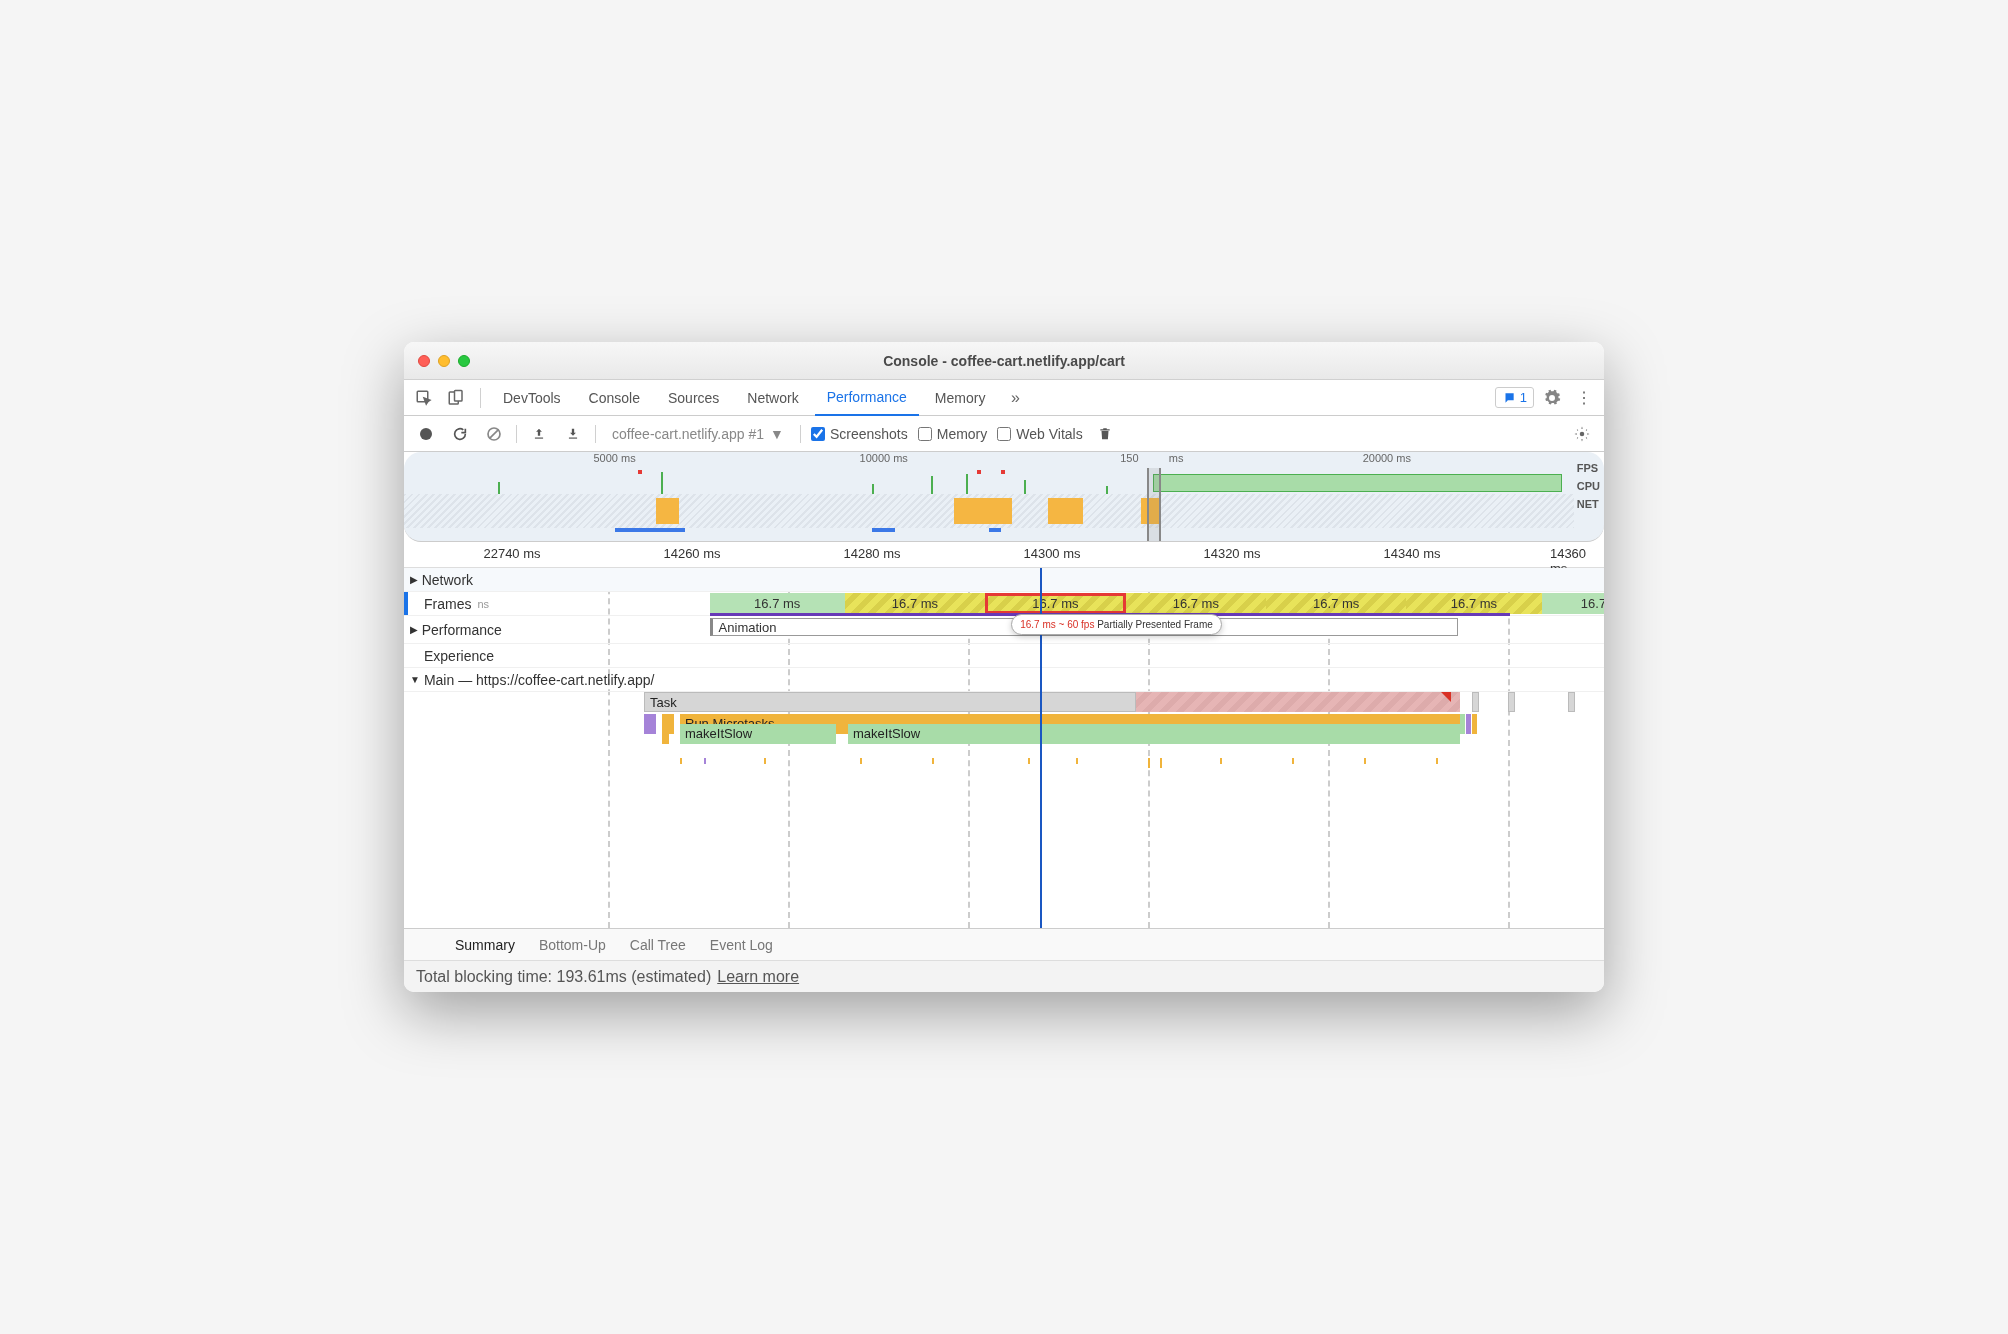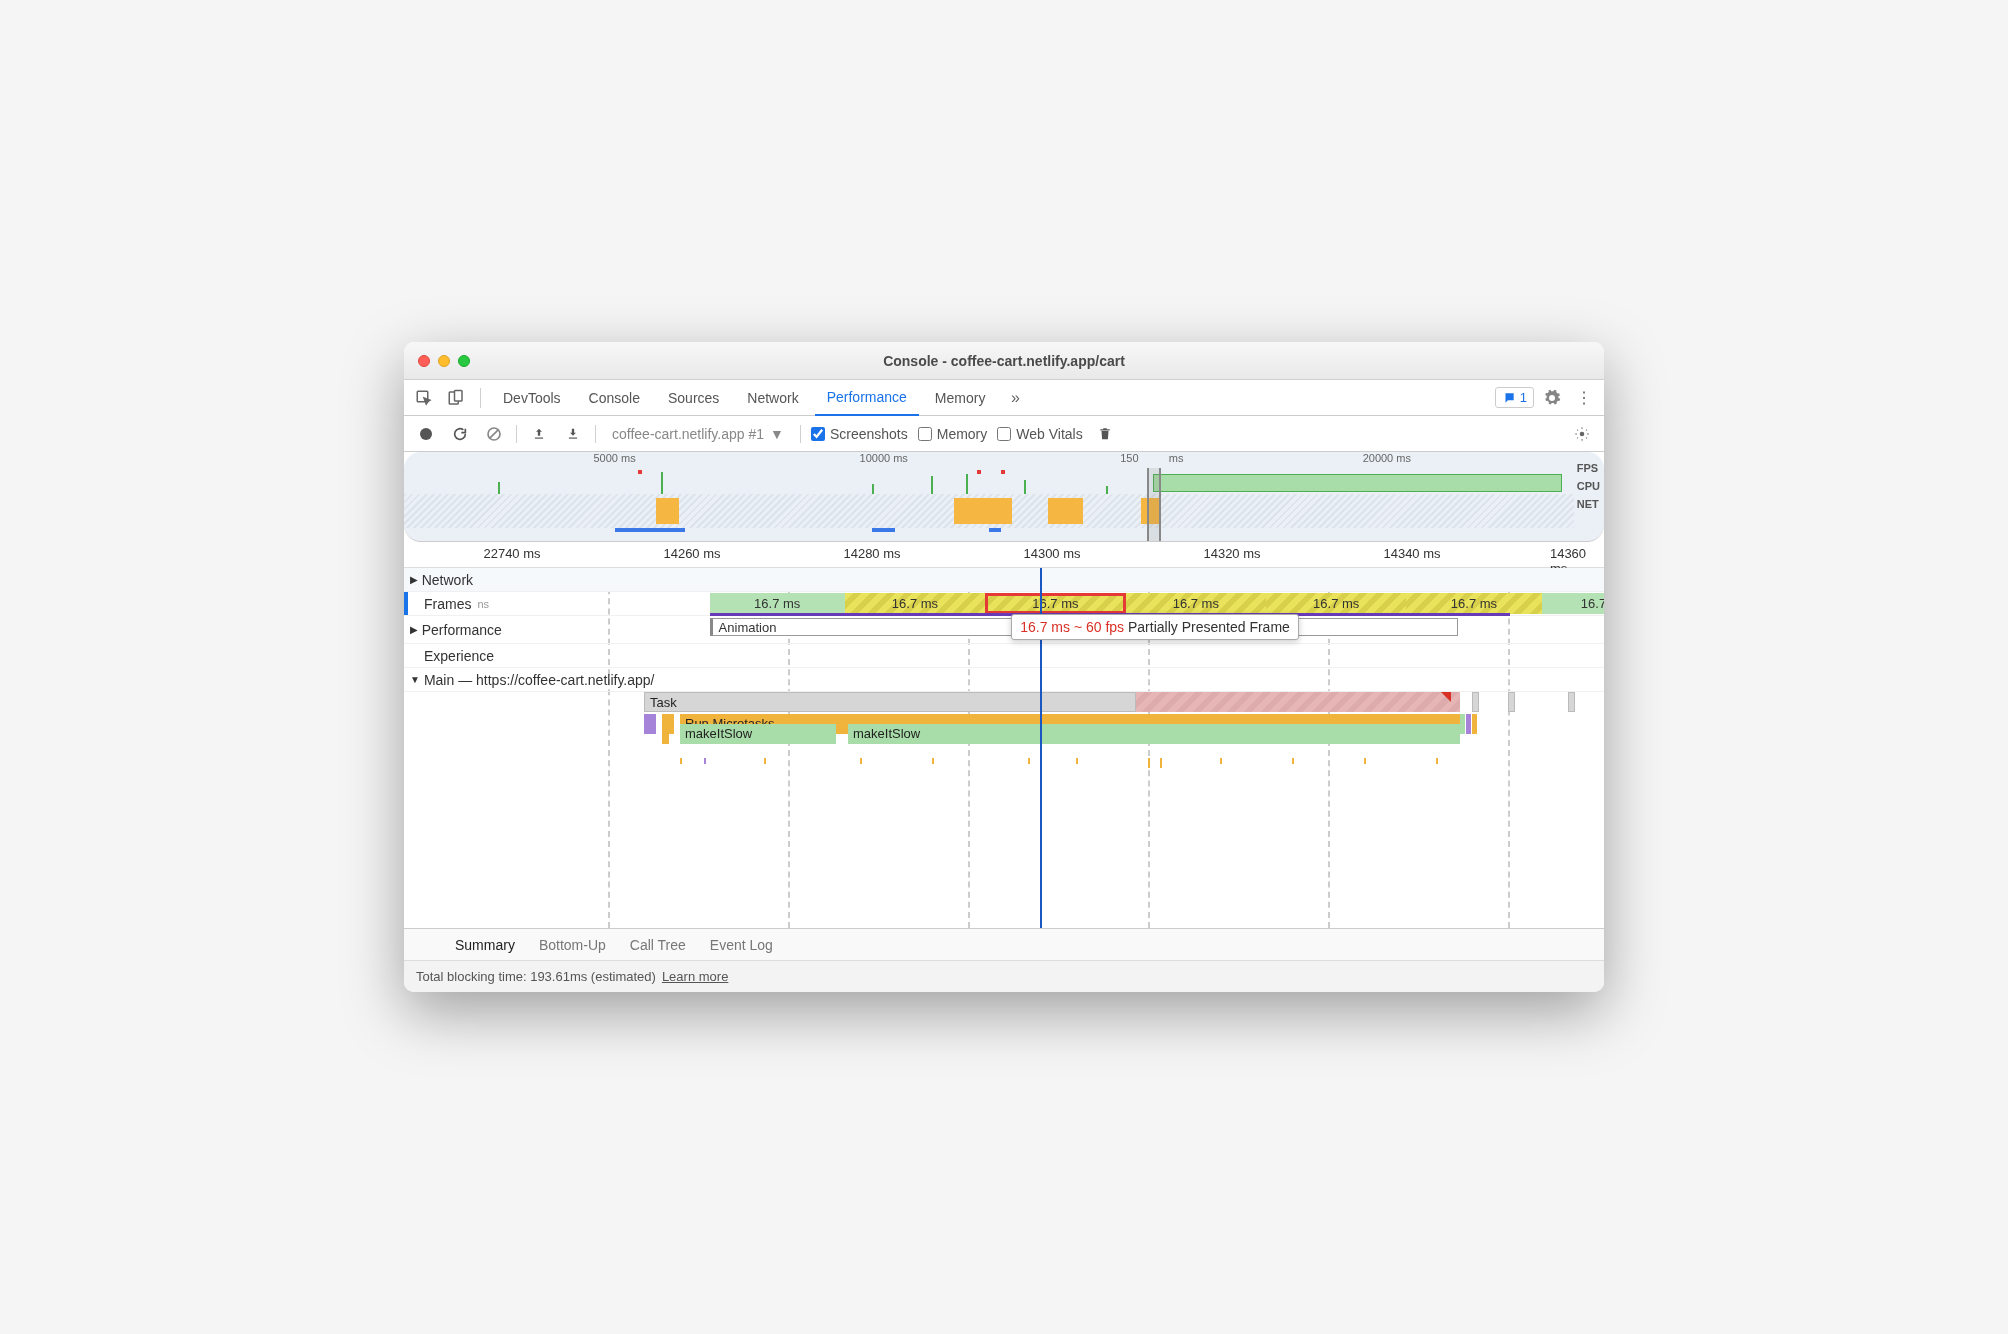--- a/index.html
+++ b/index.html
@@ -56,40 +56,40 @@
 .bluebar { position: absolute; left: 0; top: 0; width: 4px; background: #1a73e8; }
 
 .frame-cell { position: absolute; top: 1px; bottom: 1px; text-align: center; font-size: 13px; line-height: 22px; color: #333; }
 .frame-good { background: #b5e2b5; }
 .frame-partial { background: repeating-linear-gradient(135deg,#e8e35a 0,#e8e35a 6px,#d8d04a 6px,#d8d04a 12px); }
 .frame-selected { box-shadow: inset 0 0 0 3px #e53935; }
 
 .anim-bar { position: absolute; top: 2px; height: 18px; background: #fff; border: 1px solid #999; border-left: 3px solid #888; font-size: 13px; padding-left: 6px; line-height: 18px; }
 .purple-line { position: absolute; top: 0; height: 3px; background: #673ab7; }
 
-.tooltip { position: absolute; background: #fff; border: 1px solid #aaa; border-radius: 3px; padding: 4px 8px; font-size: 14px; box-shadow: 0 2px 6px rgba(0,0,0,0.2); white-space: nowrap; z-index: 20; }
+.tooltip { position: absolute; background: #fff; border: 1px solid #aaa; border-radius: 11px; padding: 4px 8px; font-size: 10px; box-shadow: 0 2px 6px rgba(0,0,0,0.2); white-space: nowrap; z-index: 20; }
 .tooltip .red { color: #d93025; }
 
 .flame { position: relative; height: 220px; }
 .flame-row { position: absolute; left: 0; right: 0; height: 22px; }
 .flame-bar { position: absolute; top: 0; height: 20px; font-size: 13px; line-height: 20px; padding-left: 5px; overflow: hidden; white-space: nowrap; color: #222; }
 .bar-gray { background: #d6d6d6; border: 1px solid #bbb; }
 .bar-gray-red { background: repeating-linear-gradient(135deg,#e6b5b5 0,#e6b5b5 6px,#ddabab 6px,#ddabab 12px); }
 .bar-orange { background: #f0b43c; }
 .bar-green { background: #a8dca8; }
 .bar-purple { background: #a583d8; }
 .tiny-mark { position: absolute; width: 2px; background: #f0b43c; }
 .red-tri { position: absolute; width: 0; height: 0; border-top: 10px solid #d93025; border-left: 10px solid transparent; }
 
 .cursor-line { position: absolute; top: 0; bottom: 0; width: 2px; background: #1a57c2; z-index: 15; }
 
 .bottom-tabs { display: flex; height: 32px; border-top: 1px solid #ccc; align-items: center; padding: 0 10px; gap: 24px; font-size: 14px; background: #f9f9f9; }
 .btab { color: #777; cursor: pointer; }
 .btab.active { color: #222; margin-left: 41px; }
-.statusbar { height: 32px; display: flex; align-items: center; padding: 0 12px; font-size: 13px; color: #555; background: #f3f3f3; border-top: 1px solid #ddd; gap: 6px; }
+.statusbar { height: 32px; display: flex; align-items: center; padding: 0 12px; font-size: 16px; color: #555; background: #f3f3f3; border-top: 1px solid #ddd; gap: 6px; }
 .statusbar a { color: #555; text-decoration: underline; }
 </style>
 </head>
 <body>
 
 <div class="window">
 
   <div class="titlebar">
     <div class="traffic">
       <div class="dot red"></div>

